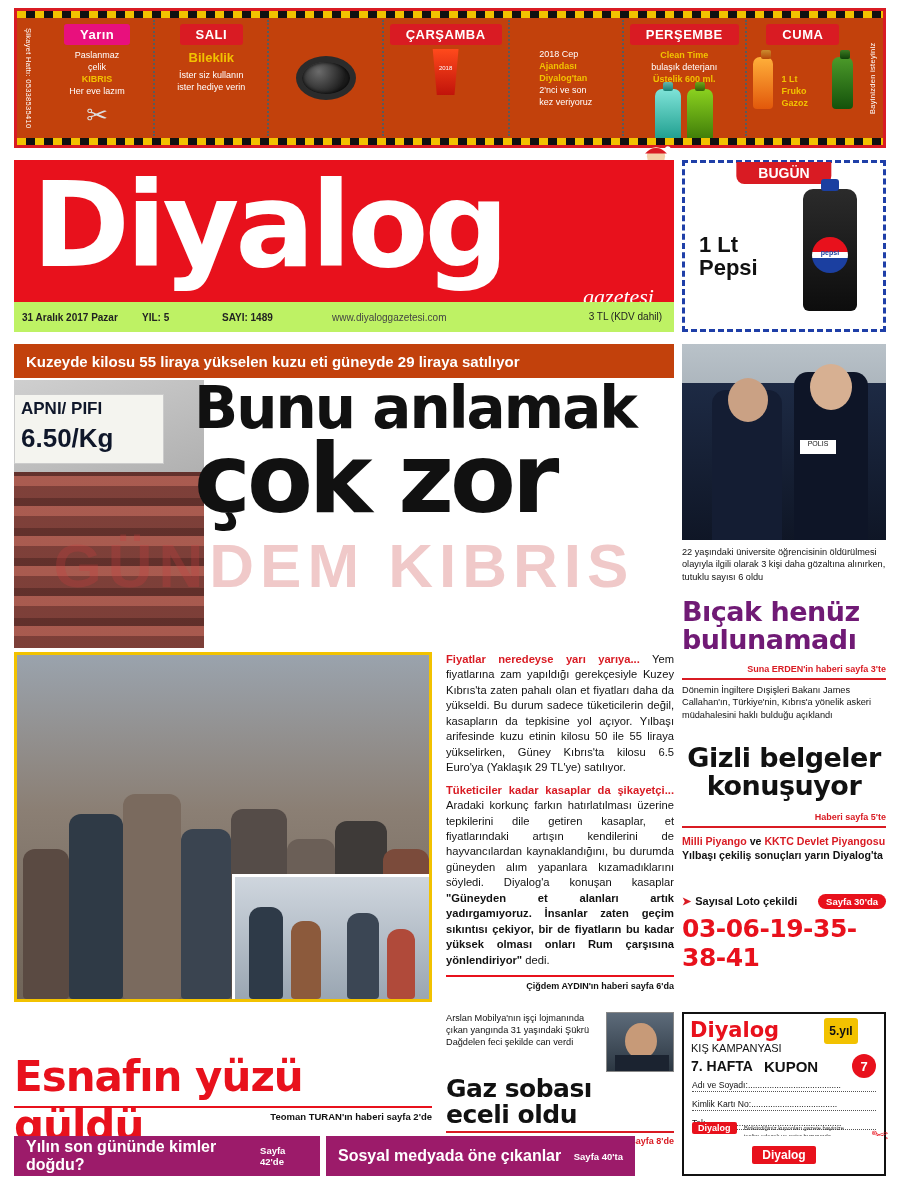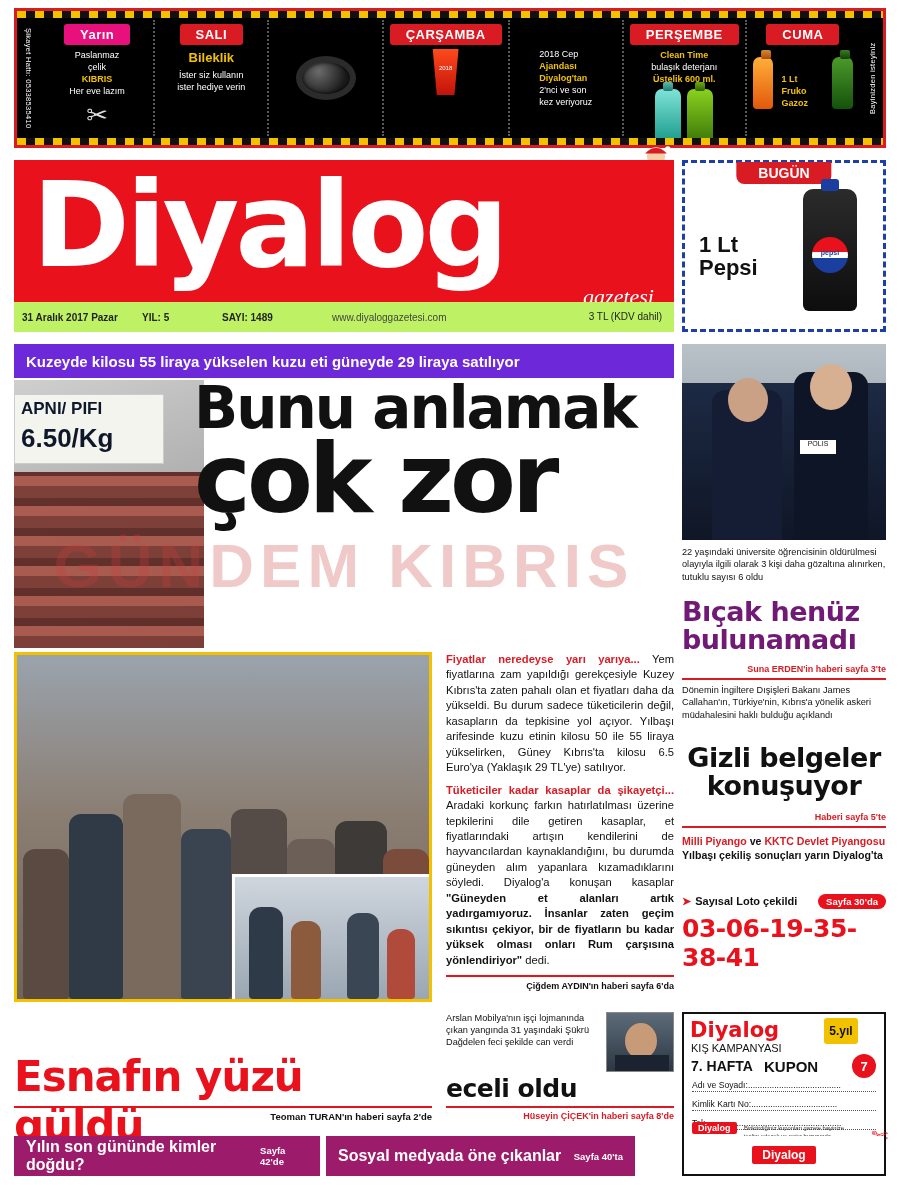--- a/index.html
+++ b/index.html
@@ -9,21 +9,21 @@
     background: #ffffff;
     color: #111;
     overflow: hidden;
     position: relative;
   }
   .page { width: 900px; height: 1185px; position: relative; }
 
   
   .promo-strip {
     position: absolute; left: 14px; top: 8px; width: 872px; height: 140px;
-    background: #000000; border: 3px solid #d91b23;
+    background: #c2410c; border: 3px solid #d91b23;
     overflow: hidden;
   }
   .promo-strip::before {
     content: ""; position: absolute; left: 0; top: 0; width: 100%; height: 7px;
     background: repeating-linear-gradient(90deg, #f2c200 0 9px, #111 9px 18px);
   }
   .promo-strip::after {
     content: ""; position: absolute; left: 0; bottom: 0; width: 100%; height: 7px;
     background: repeating-linear-gradient(90deg, #f2c200 0 9px, #111 9px 18px);
   }
@@ -134,21 +134,21 @@
   .pepsi-ball {
     position: absolute; top: 48px; left: 9px; width: 36px; height: 36px; border-radius: 50%;
     background: linear-gradient(180deg,#e8111c 0 42%, #fff 42% 58%, #1b3fa0 58% 100%);
   }
   .pepsi-ball span { position: absolute; top: 12px; left: 0; right: 0; text-align: center;
     font-size: 7px; font-weight: bold; color: #1b3fa0; }
 
   
   .kicker-bar {
     position: absolute; left: 14px; top: 344px; width: 660px; height: 34px;
-    background: #6d28d9; color: #fff; display: flex; align-items: center;
+    background: #c2410c; color: #fff; display: flex; align-items: center;
     padding-left: 12px; font-size: 15px; font-weight: bold;
   }
   .hero {
     position: absolute; left: 14px; top: 380px; width: 660px; height: 268px;
     background: #fff; overflow: hidden;
   }
   .hero-photo {
     position: absolute; left: 0; top: 0; width: 190px; height: 268px;
     background: linear-gradient(160deg,#cfcfcf,#8f8f8f);
     overflow: hidden;
@@ -531,20 +531,21 @@
 
   <div class="gaz">
     <div class="gaz-top">
       <div class="gaz-text">Arslan Mobilya'nın işçi lojmanında çıkan yangında 31 yaşındaki Şükrü Dağdelen feci şekilde can verdi</div>
       <div class="gaz-photo">
         <div style="position:absolute;left:18px;top:10px;width:32px;height:36px;border-radius:50%;background:#c79a78"></div>
         <div style="position:absolute;left:8px;top:42px;width:54px;height:26px;background:#1b2330"></div>
       </div>
     </div>
     <div class="gaz-head">
+      <div>Gaz sobası</div>
       <div>eceli oldu</div>
     </div>
     <div class="gaz-credit">Hüseyin ÇİÇEK'in haberi sayfa 8'de</div>
   </div>
 
   <div class="coupon">
     <div class="coupon-logo">Diyalog</div>
     <div class="coupon-yil">5.yıl</div>
     <div class="coupon-kis">KIŞ KAMPANYASI</div>
     <div class="coupon-hafta">7. HAFTA</div>

